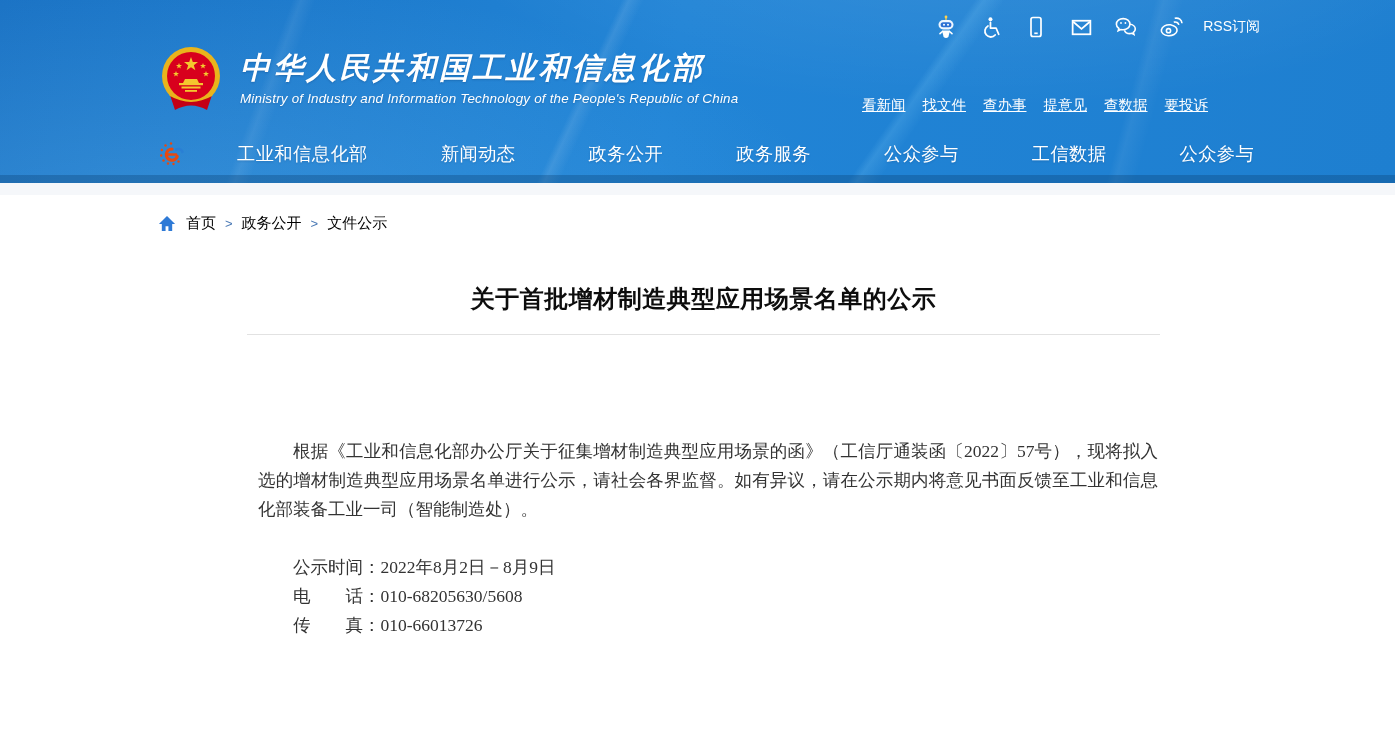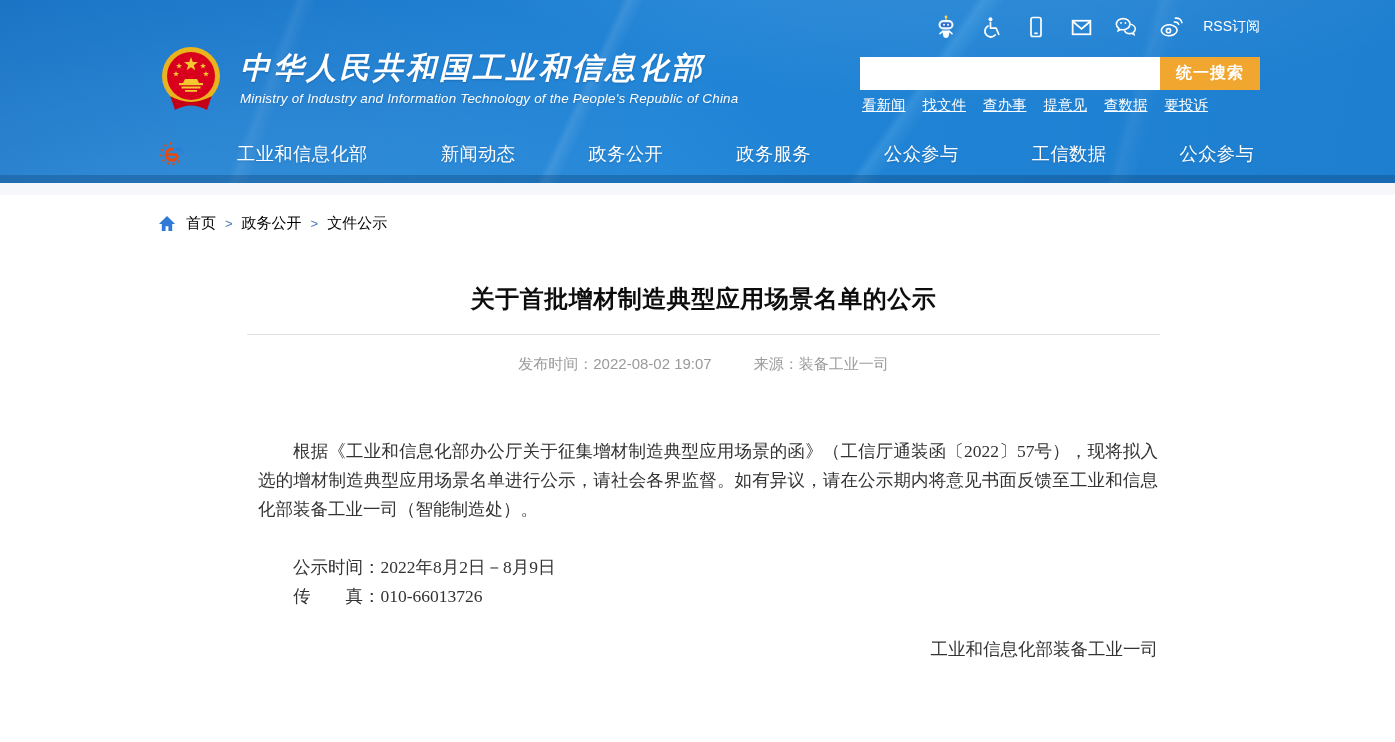--- a/index.html
+++ b/index.html
@@ -179,24 +179,20 @@
         <rect x="23.5" y="41.5" width="19" height="2" fill="#f4c82e"></rect>
         <path d="M25 38 l2 -4 h12 l2 4 Z" fill="#f4c82e"></path>
         <rect x="27" y="45" width="12" height="1.8" fill="#f4c82e"></rect>
       </svg>
       <div class="brand-text">
         <h1 class="brand-title">中华人民共和国工业和信息化部</h1>
         <div class="brand-sub">Ministry of Industry and Information Technology of the People's Republic of China</div>
       </div>
     </div>
 
-    <div class="search-area">
-      <input class="search-input" type="text" style="">
-      <button class="search-btn">统一搜索</button>
-    </div>
 
     <div class="quick-links">
       <a>看新闻</a>
       <a>找文件</a>
       <a>查办事</a>
       <a>提意见</a>
       <a>查数据</a>
       <a>要投诉</a>
     </div>
 
@@ -235,27 +231,24 @@
     <a>首页</a>
     <span class="sep">&gt;</span>
     <a>政务公开</a>
     <span class="sep">&gt;</span>
     <a>文件公示</a>
   </div>
 
   <h2 class="article-title">关于首批增材制造典型应用场景名单的公示</h2>
   <div class="title-divider"></div>
 
-  <div class="article-meta">
-    <span>发布时间：2022-08-02 19:07</span>
-    <span>来源：装备工业一司</span>
-  </div>
 
   <div class="article-body">
     <p class="para">根据《工业和信息化部办公厅关于征集增材制造典型应用场景的函》（工信厅通装函〔2022〕57号），现将拟入选的增材制造典型应用场景名单进行公示，请社会各界监督。如有异议，请在公示期内将意见书面反馈至工业和信息化部装备工业一司（智能制造处）。</p>
     <div class="info-block">
       <div class="info-line">公示时间：2022年8月2日－8月9日</div>
+      <div class="info-line">电　　话：010-68205630/5608</div>
       <div class="info-line">传　　真：010-66013726</div>
     </div>
     <div class="signature">工业和信息化部装备工业一司</div>
   </div>
 
 </div>
 
 </body></html>

